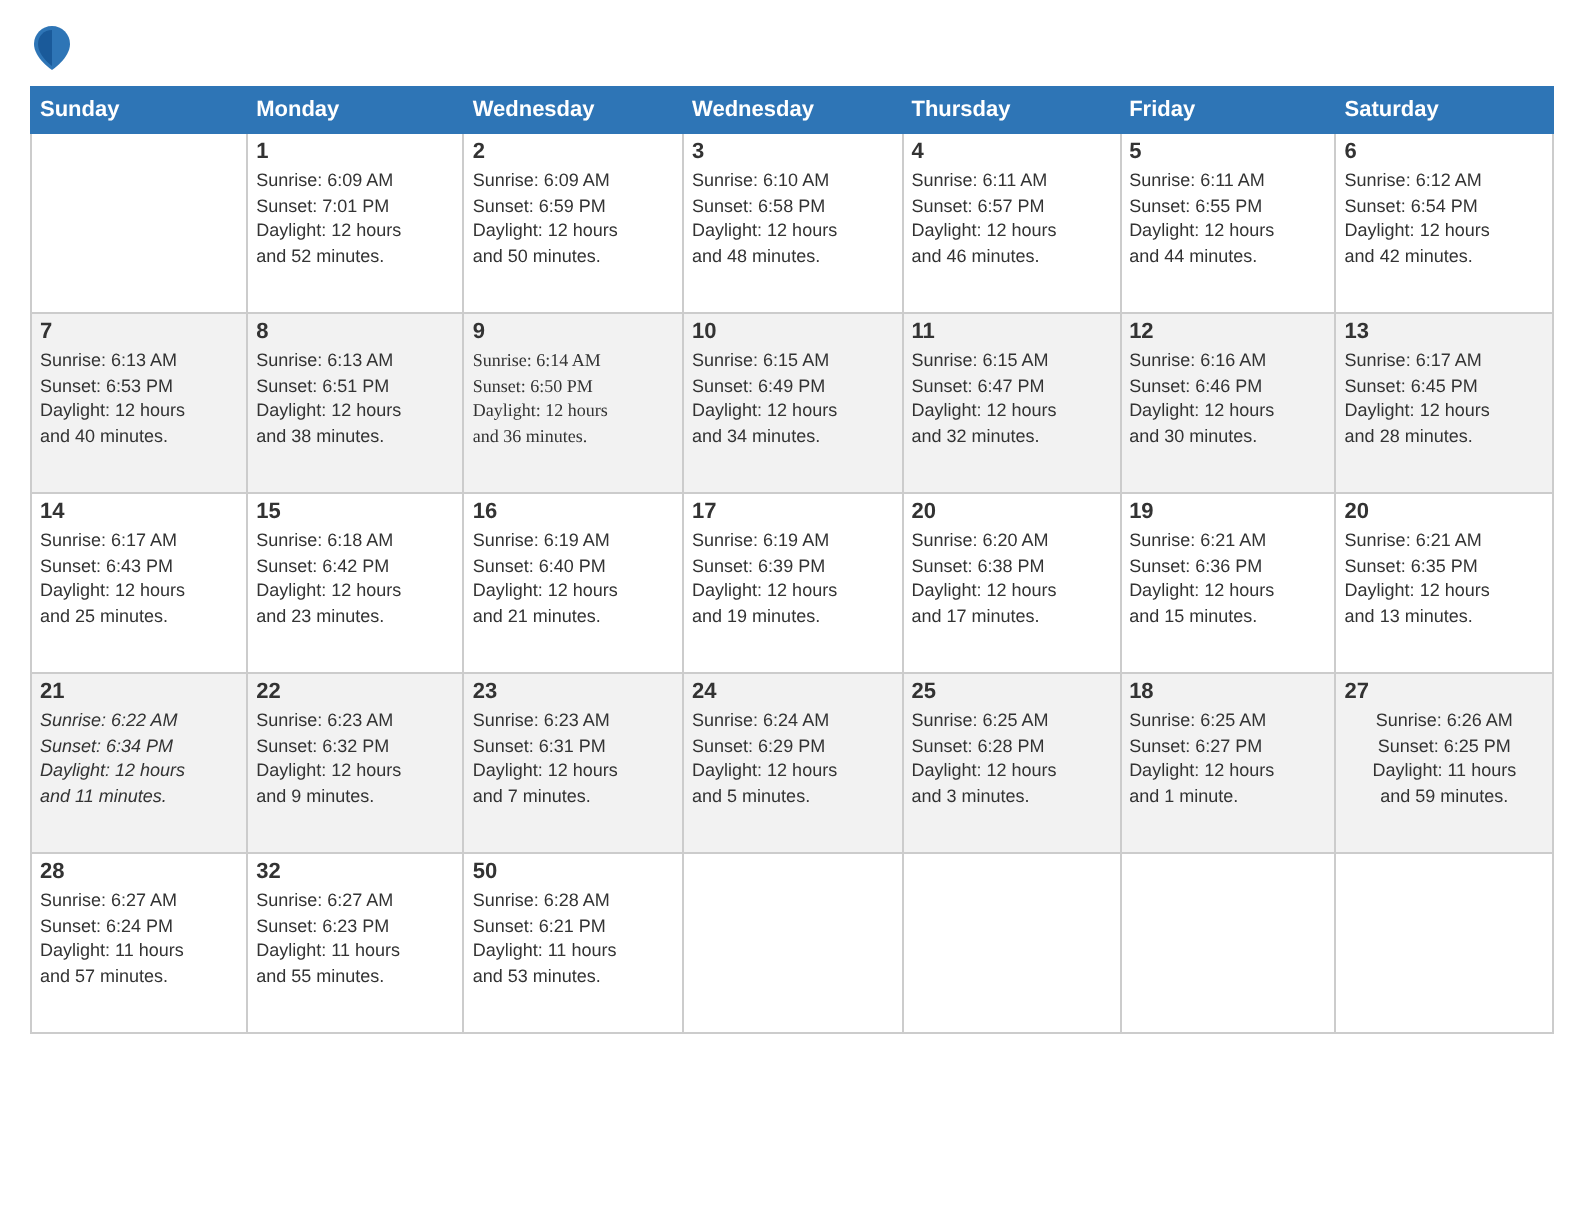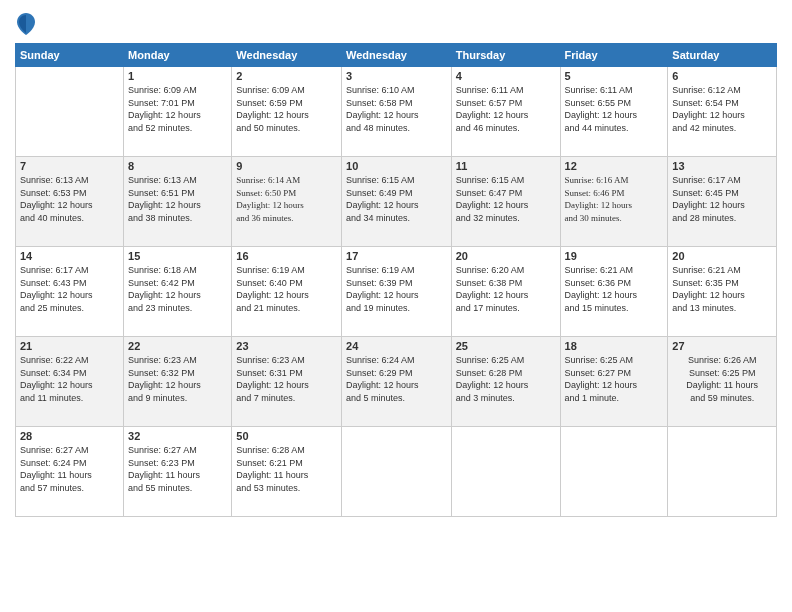--- a/index.html
+++ b/index.html
@@ -209,21 +209,21 @@
           </td>
           <td>
             <div class="day-num">11</div>
             <div class="day-info" style="white-space: pre-line;">Sunrise: 6:15 AM
 Sunset: 6:47 PM
 Daylight: 12 hours
 and 32 minutes.</div>
           </td>
           <td>
             <div class="day-num">12</div>
-            <div class="day-info" style="white-space: pre-line; font-family: Liberation Serif, serif;">Sunrise: 6:16 AM
+            <div class="day-info" style="white-space: pre-line;">Sunrise: 6:16 AM
 Sunset: 6:46 PM
 Daylight: 12 hours
 and 30 minutes.</div>
           </td>
           <td>
             <div class="day-num">13</div>
             <div class="day-info" style="white-space: pre-line;">Sunrise: 6:17 AM
 Sunset: 6:45 PM
 Daylight: 12 hours
 and 28 minutes.</div>
@@ -276,21 +276,21 @@
             <div class="day-num">20</div>
             <div class="day-info" style="white-space: pre-line;">Sunrise: 6:21 AM
 Sunset: 6:35 PM
 Daylight: 12 hours
 and 13 minutes.</div>
           </td>
         </tr>
         <tr>
           <td>
             <div class="day-num">21</div>
-            <div class="day-info" style="white-space: pre-line;">Sunrise: 6:22 AM
+            <div class="day-info" style="white-space: pre-line; font-style: italic;">Sunrise: 6:22 AM
 Sunset: 6:34 PM
 Daylight: 12 hours
 and 11 minutes.</div>
           </td>
           <td>
             <div class="day-num">22</div>
             <div class="day-info" style="white-space: pre-line;">Sunrise: 6:23 AM
 Sunset: 6:32 PM
 Daylight: 12 hours
 and 9 minutes.</div>

